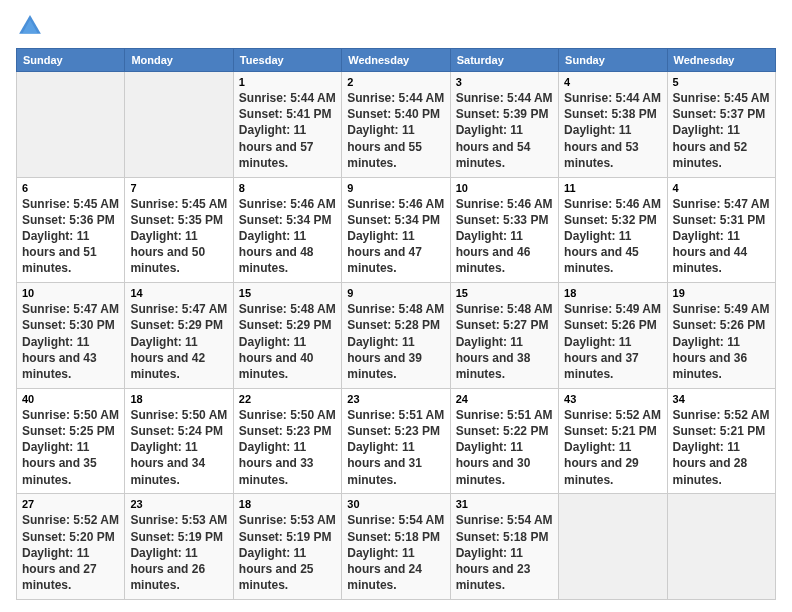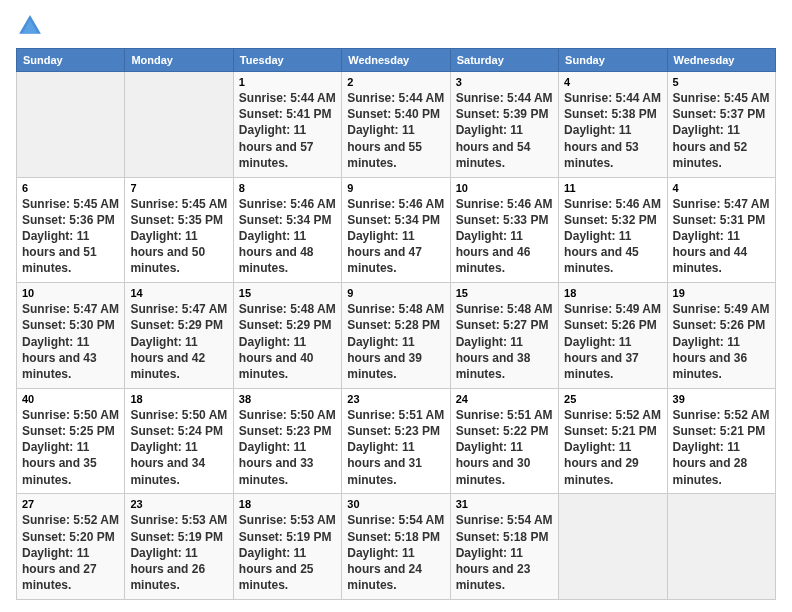--- a/index.html
+++ b/index.html
@@ -218,37 +218,37 @@
         <tr>
           <td>
             <span class="day-num">40</span>
             <div class="day-info">Sunrise: 5:50 AM<br>Sunset: 5:25 PM<br>Daylight: 11 hours and 35 minutes.</div>
           </td>
           <td>
             <span class="day-num">18</span>
             <div class="day-info">Sunrise: 5:50 AM<br>Sunset: 5:24 PM<br>Daylight: 11 hours and 34 minutes.</div>
           </td>
           <td>
-            <span class="day-num">38</span>
+            <span class="day-num">22</span>
             <div class="day-info">Sunrise: 5:50 AM<br>Sunset: 5:23 PM<br>Daylight: 11 hours and 33 minutes.</div>
           </td>
           <td>
             <span class="day-num">23</span>
             <div class="day-info">Sunrise: 5:51 AM<br>Sunset: 5:23 PM<br>Daylight: 11 hours and 31 minutes.</div>
           </td>
           <td>
             <span class="day-num">24</span>
             <div class="day-info">Sunrise: 5:51 AM<br>Sunset: 5:22 PM<br>Daylight: 11 hours and 30 minutes.</div>
           </td>
           <td>
-            <span class="day-num">25</span>
+            <span class="day-num">43</span>
             <div class="day-info">Sunrise: 5:52 AM<br>Sunset: 5:21 PM<br>Daylight: 11 hours and 29 minutes.</div>
           </td>
           <td>
-            <span class="day-num">39</span>
+            <span class="day-num">34</span>
             <div class="day-info">Sunrise: 5:52 AM<br>Sunset: 5:21 PM<br>Daylight: 11 hours and 28 minutes.</div>
           </td>
         </tr>
         <tr>
           <td>
             <span class="day-num">27</span>
             <div class="day-info">Sunrise: 5:52 AM<br>Sunset: 5:20 PM<br>Daylight: 11 hours and 27 minutes.</div>
           </td>
           <td>
             <span class="day-num">23</span>

